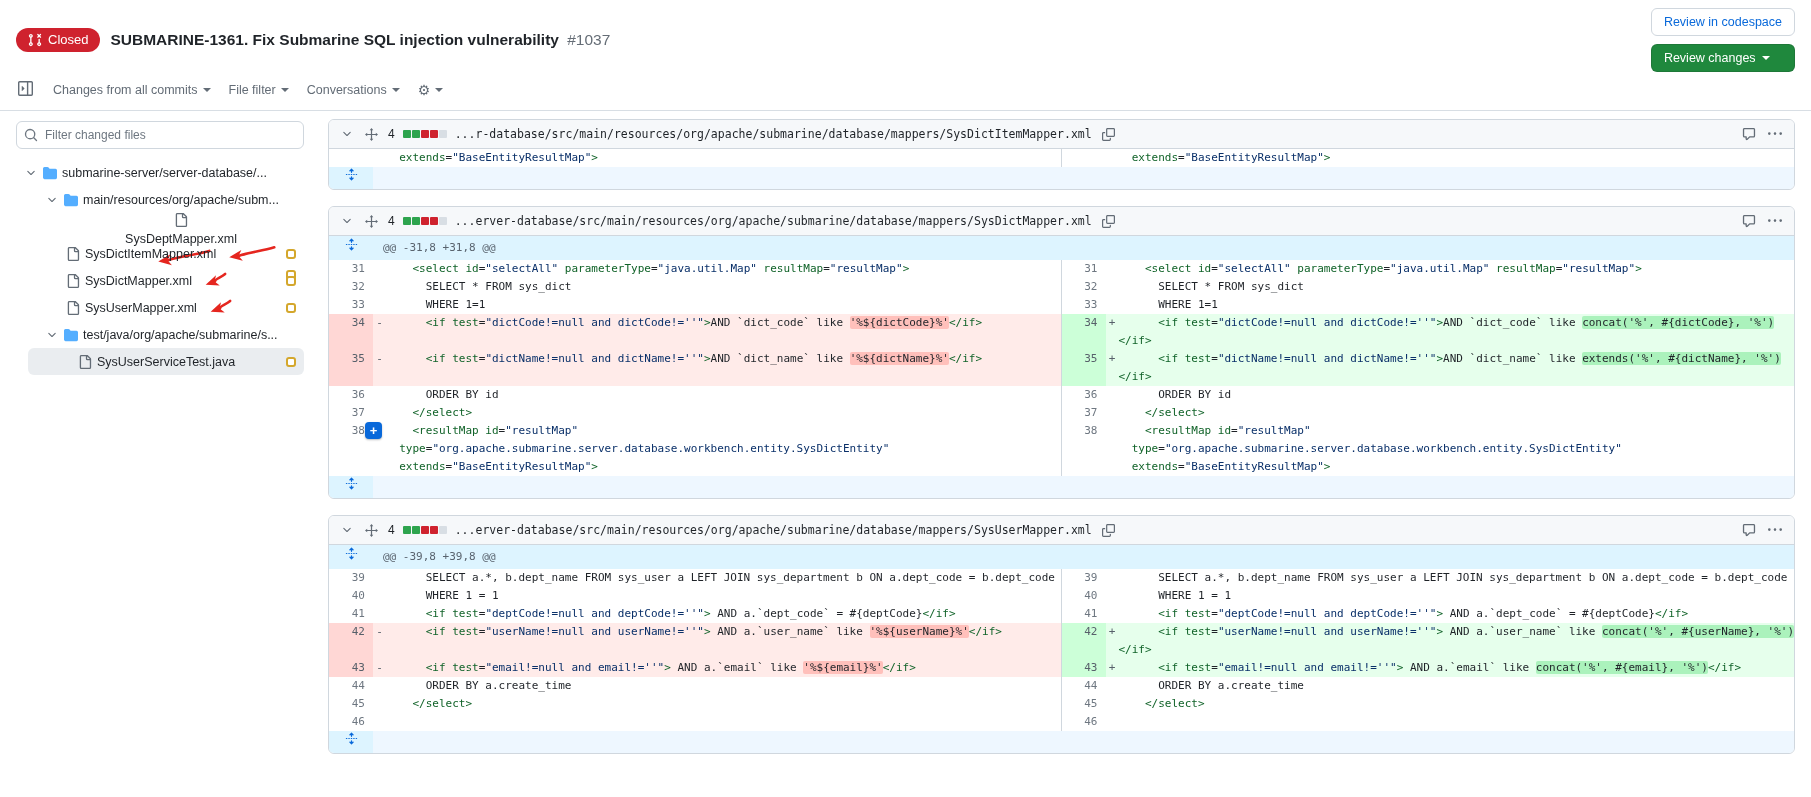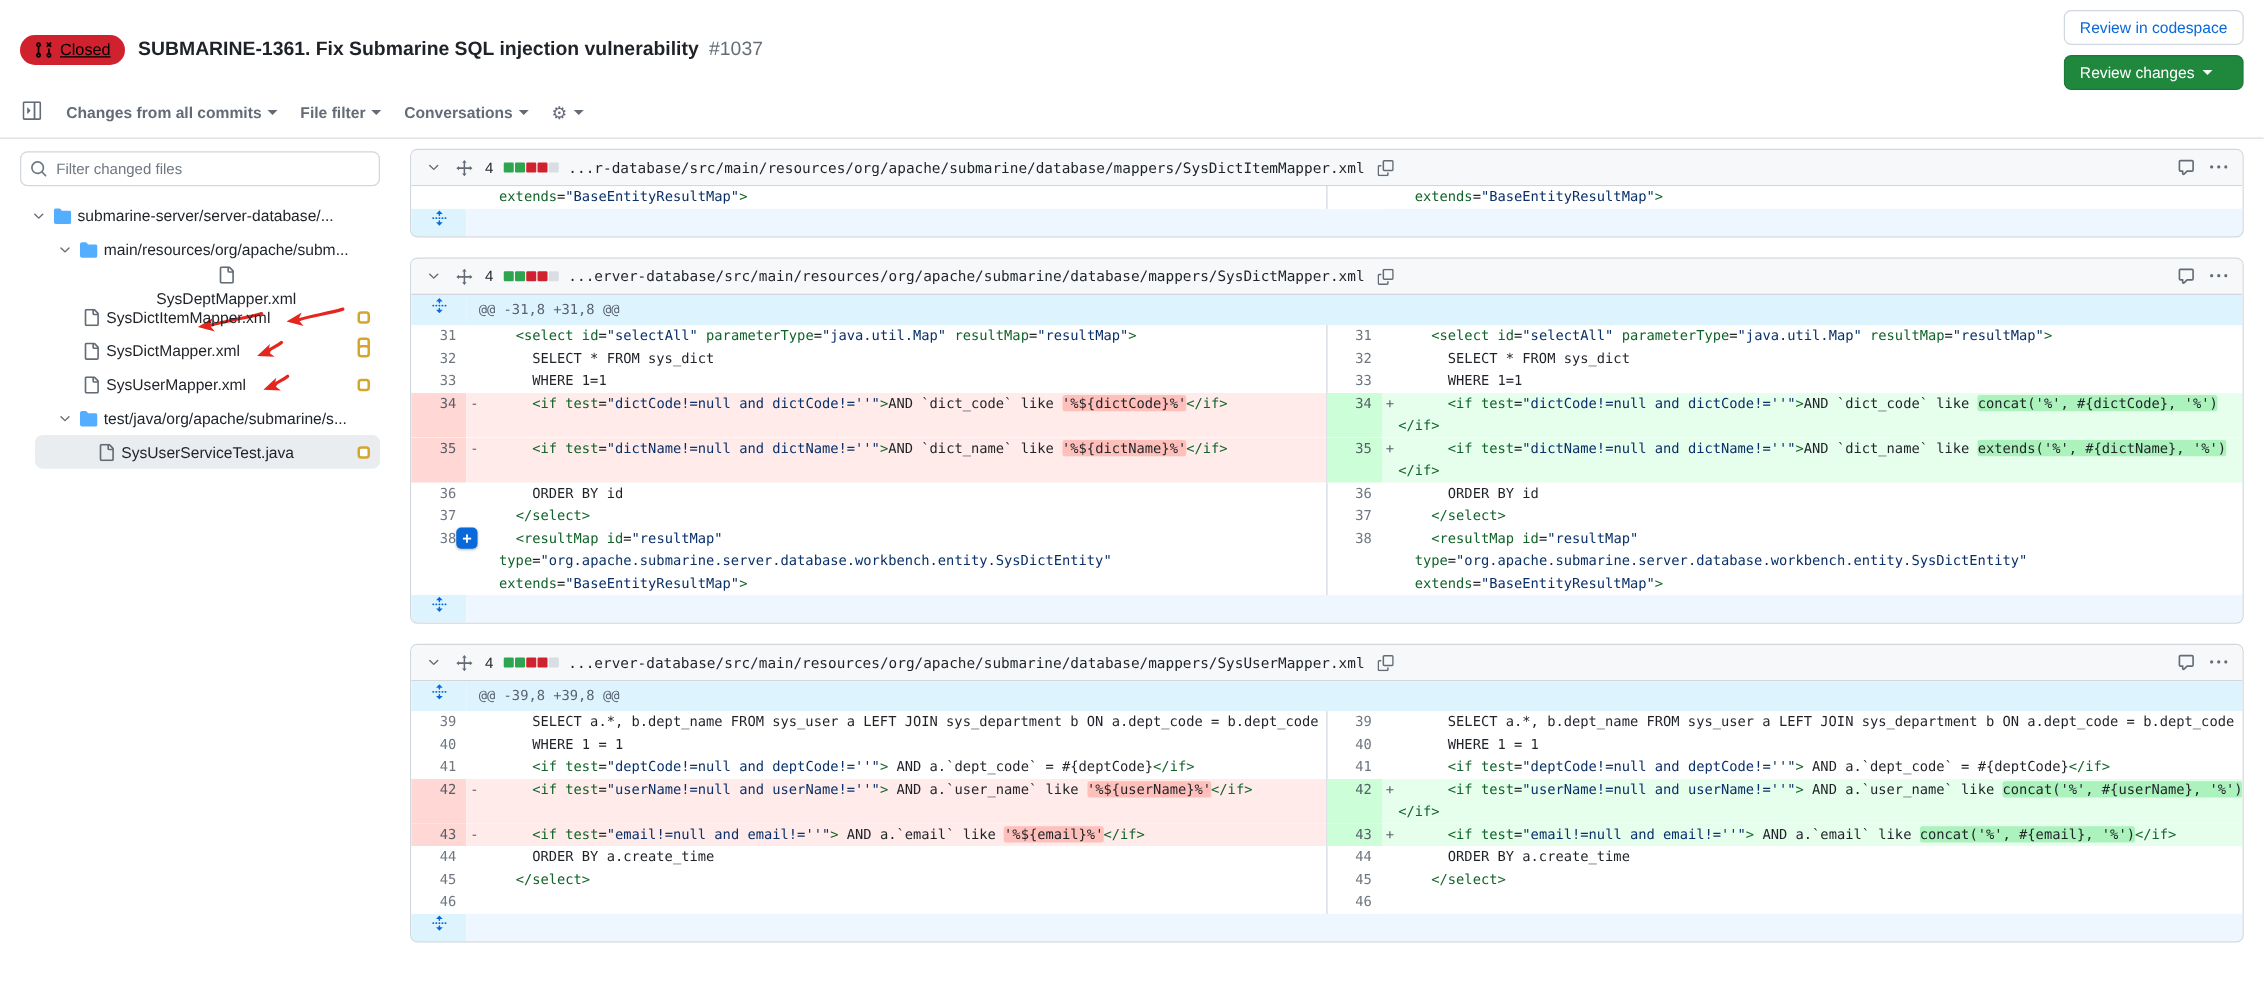--- a/index.html
+++ b/index.html
@@ -3,30 +3,30 @@
 <meta charset="utf-8">
 <style>
   * { box-sizing: border-box; }
   html,body { margin:0; padding:0; background:#fff; }
   body { width:1811px; height:797px; overflow:hidden; font-family:"Liberation Sans","DejaVu Sans",sans-serif; color:#1f2328; }
   .app { width:1811px; height:797px; overflow:hidden; position:relative; }
 
   
   .top { padding:8px 16px 0 16px; border-bottom:1px solid #d8dee4; background:#fff; }
   .trow { display:flex; align-items:center; gap:10px; }
-  .badge { display:inline-flex; align-items:center; gap:6px; background:var(--closed-badge,#cf222e); color:#000000; border-radius:999px; padding:4px 12px; font-size:13px; font-weight:500; line-height:16px;text-decoration:underline; }
+  .badge { display:inline-flex; align-items:center; gap:6px; background:var(--closed-badge,#cf222e); color:#ffffff; border-radius:999px; padding:4px 12px; font-size:13px; font-weight:500; line-height:16px; }
   .badge svg { display:block; }
   .ptitle { margin:0; font-size:15.5px; font-weight:600; color:#1f2328; white-space:nowrap;text-align:right; }
   .pnum { color:#656d76; font-weight:400; margin-left:4px; }
   .hact { margin-left:auto; display:flex; gap:8px;flex-direction:column; }
   .btn { height:28px; padding:0 12px; border-radius:6px; font-size:12.5px; font-weight:500; cursor:pointer; display:inline-flex; align-items:center; gap:6px; font-family:inherit; }
   .btn-codespace { background:#fff; border:1px solid #d0d7de; color:var(--link-blue,#0969da); }
   .btn-green { background:var(--review-changes-button,#1f883d); border:1px solid rgba(27,31,36,.15); color:#fff; }
   .brow { display:flex; align-items:center; gap:18px; margin-top:7px; padding-bottom:9px; color:#636c76; font-size:12.5px; }
-  .dd { background:none; border:none; color:#636c76; font-size:12.5px; display:inline-flex; align-items:center; gap:5px; cursor:pointer; padding:0; font-family:inherit;font-weight:bold; }
+  .dd { background:none; border:none; color:#636c76; font-size:12.5px; display:inline-flex; align-items:center; gap:5px; cursor:pointer; padding:0; font-family:inherit; }
   .caret { width:0; height:0; border:4px solid transparent; border-top-color:currentColor; margin-top:4px; display:inline-block; }
   .icon-btn { background:none; border:none; color:#636c76; padding:2px; cursor:pointer; display:inline-flex; align-items:center; }
   .gear { font-size:14px; line-height:14px; }
 
   
   .content { display:flex; align-items:flex-start; }
   .sidebar { width:318px; flex:none; padding:10px 14px 0 16px; }
   .main { flex:1; padding:8px 16px 0 10px; min-width:0; }
 
   

